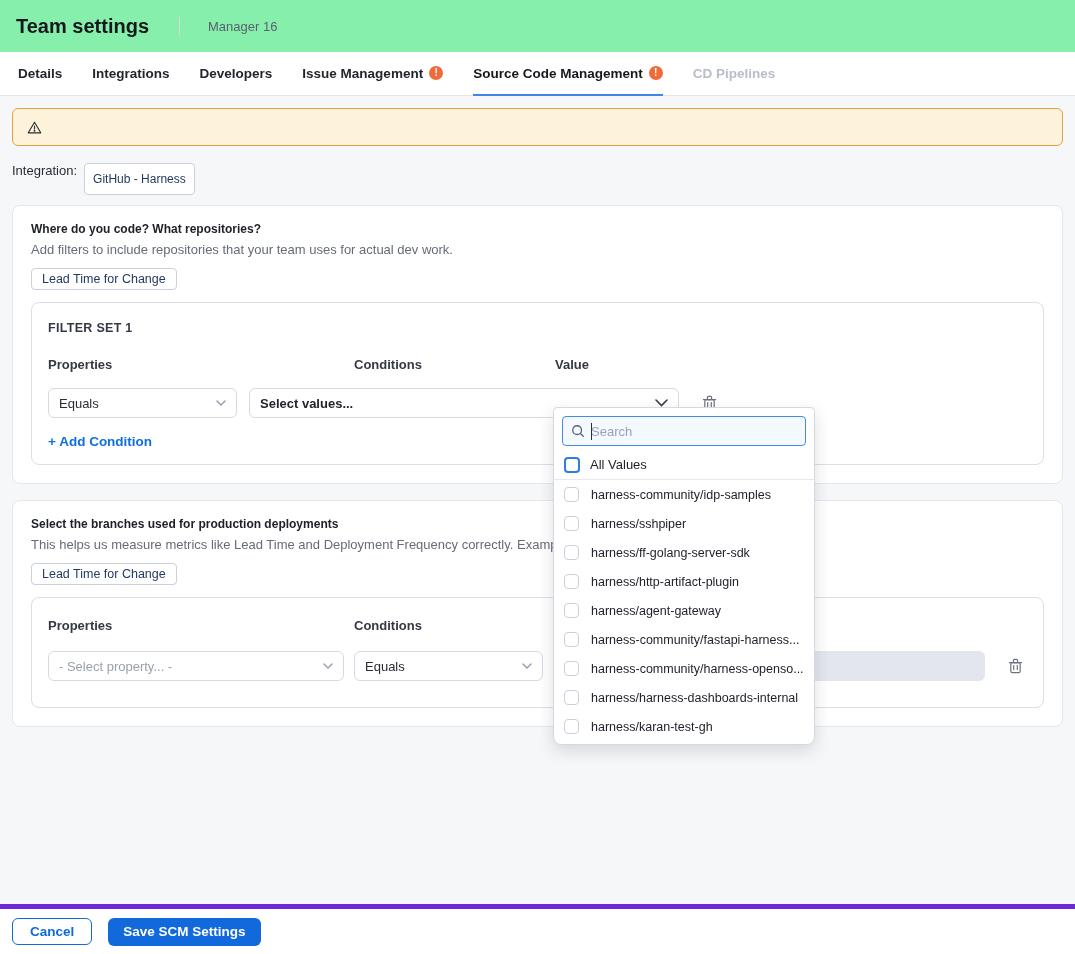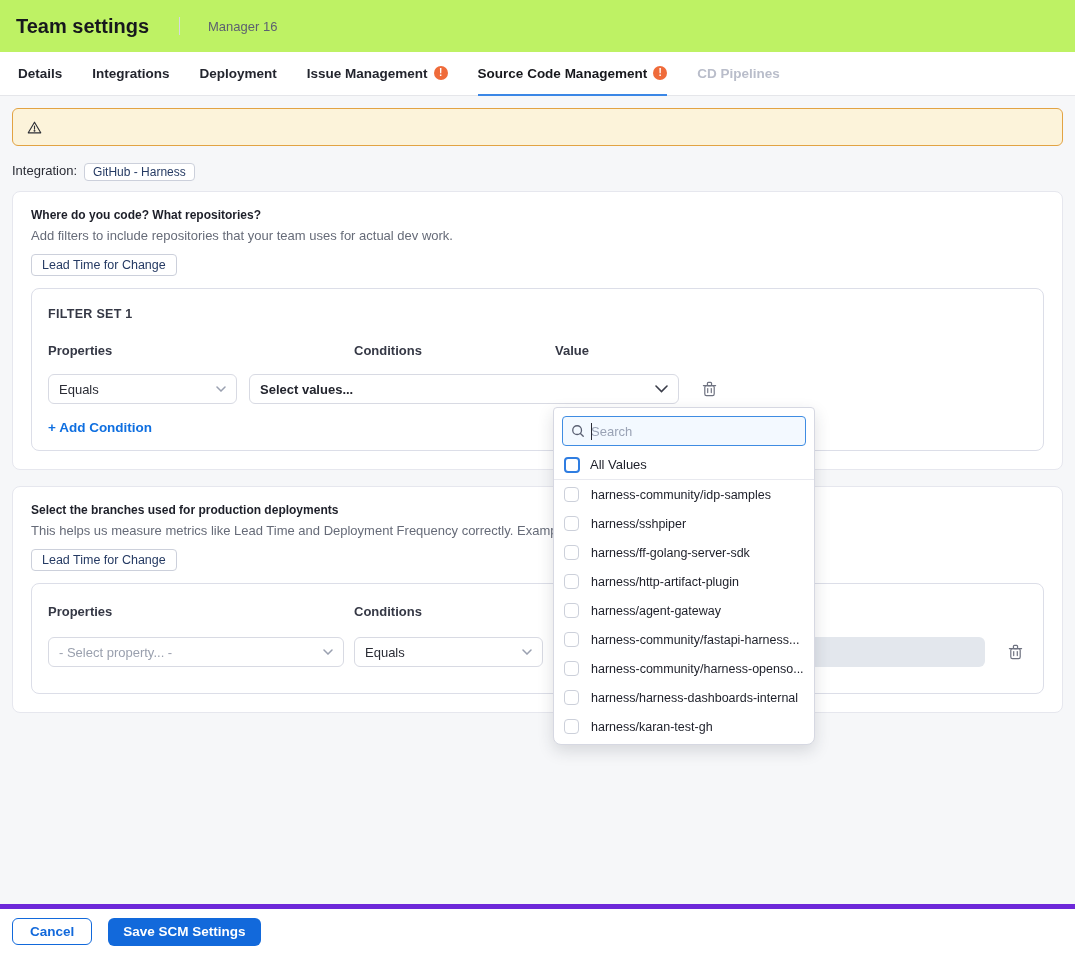--- a/index.html
+++ b/index.html
@@ -1,39 +1,39 @@
 <!DOCTYPE html>
 <html><head>
 <meta charset="utf-8">
 <style>
   * { margin:0; padding:0; box-sizing:border-box; }
   html,body { width:1075px; height:954px; }
   body { font-family:"Liberation Sans", sans-serif; background:#fff; color:#1d1f29; }
   .page { position:relative; width:1075px; height:954px; overflow:hidden; background:#fff; }
 
   
-  .hdr { height:52px; display:flex; align-items:center; padding:0 16px; background:#bef264;gap:18px; }
+  .hdr { height:52px; display:flex; align-items:center; padding:0 16px; background:#86efac;gap:18px; }
   .hdr-title { font-size:20px; font-weight:700; color:#17181d; }
   .hdr-sep { width:1px; height:18px; background:#d6d8e0; margin:0 10px 0 12px; }
   .hdr-sub { font-size:13px; color:#5d6170; }
 
   
   .tabs { height:44px; display:flex; align-items:stretch; gap:30px; padding:0 18px; border-bottom:1px solid #e5e6ea; background:#fff; }
   .tab { display:flex; align-items:center; gap:6px; font-size:13.5px; font-weight:700; color:#23252e; cursor:pointer; border-bottom:2px solid transparent; margin-bottom:-1px; }
   .tab.active { color:#17181d; border-bottom-color:#3b87e6; }
   .tab.disabled { color:#b9bdca; font-weight:700; cursor:default; }
   .badge { width:14px; height:14px; border-radius:50%; background:#ef6b3a; color:#fff; font-size:10px; font-weight:700; display:flex; align-items:center; justify-content:center; line-height:1; }
 
   
   .main { height:808px; background:#f6f7f9; padding-top:12px; position:relative; }
 
   .banner { margin:0 12px; height:38px; display:flex; align-items:center; gap:9px; background:#fcf3da; border:1px solid #e2a343; border-radius:6px; padding:0 14px; font-size:13px; color:#2d2f36; }
 
   .integration-row { margin:17px 12px 10px; display:flex; align-items:flex-start; font-size:13px; color:#2a2c35; }
-  .chip { display:inline-flex; align-items:center; margin-left:7px; border:1px solid #ccd0db; border-radius:4px; background:#fff; padding:1px 8px; font-size:12px; color:#253a63; }
+  .chip { display:inline-flex; align-items:center; margin-left:7px; border:1px solid #ccd0db; border-radius:4px; background:#fff; padding:8px 8px; font-size:12px; color:#253a63; }
 
   .card { margin:0 12px; background:#fff; border:1px solid #e6e7ee; border-radius:8px; padding:14px 18px 18px; }
   .card + .card { margin-top:16px; }
   .card h3 { font-size:12px; font-weight:700; color:#1d1f29; margin-bottom:4px; line-height:18px; }
   .card .sub { font-size:13px; color:#666b78; line-height:16px; margin-bottom:10px; }
   .sub-clip { max-width:522px; white-space:nowrap; overflow:hidden; }
   .tag { display:inline-flex; align-items:center; border:1px solid #ccd0db; border-radius:4px; background:#fff; padding:3px 10px; font-size:12.5px; color:#253a63; height:22px; margin-bottom:12px; }
 
   .filterbox { border:1px solid #dcdee8; border-radius:8px; padding:18px 16px 14px; }
   .filterbox.second { padding:20px 16px 26px; }
@@ -87,21 +87,21 @@
   </div>
 
   <div class="tabs">
     <div class="tab">
       <span>Details</span>
     </div>
     <div class="tab">
       <span>Integrations</span>
     </div>
     <div class="tab">
-      <span>Deployment</span>
+      <span>Developers</span>
     </div>
     <div class="tab">
       <span>Issue Management</span>
       <span class="badge">!</span>
     </div>
     <div class="tab active">
       <span>Source Code Management</span>
       <span class="badge">!</span>
     </div>
     <div class="tab disabled">

